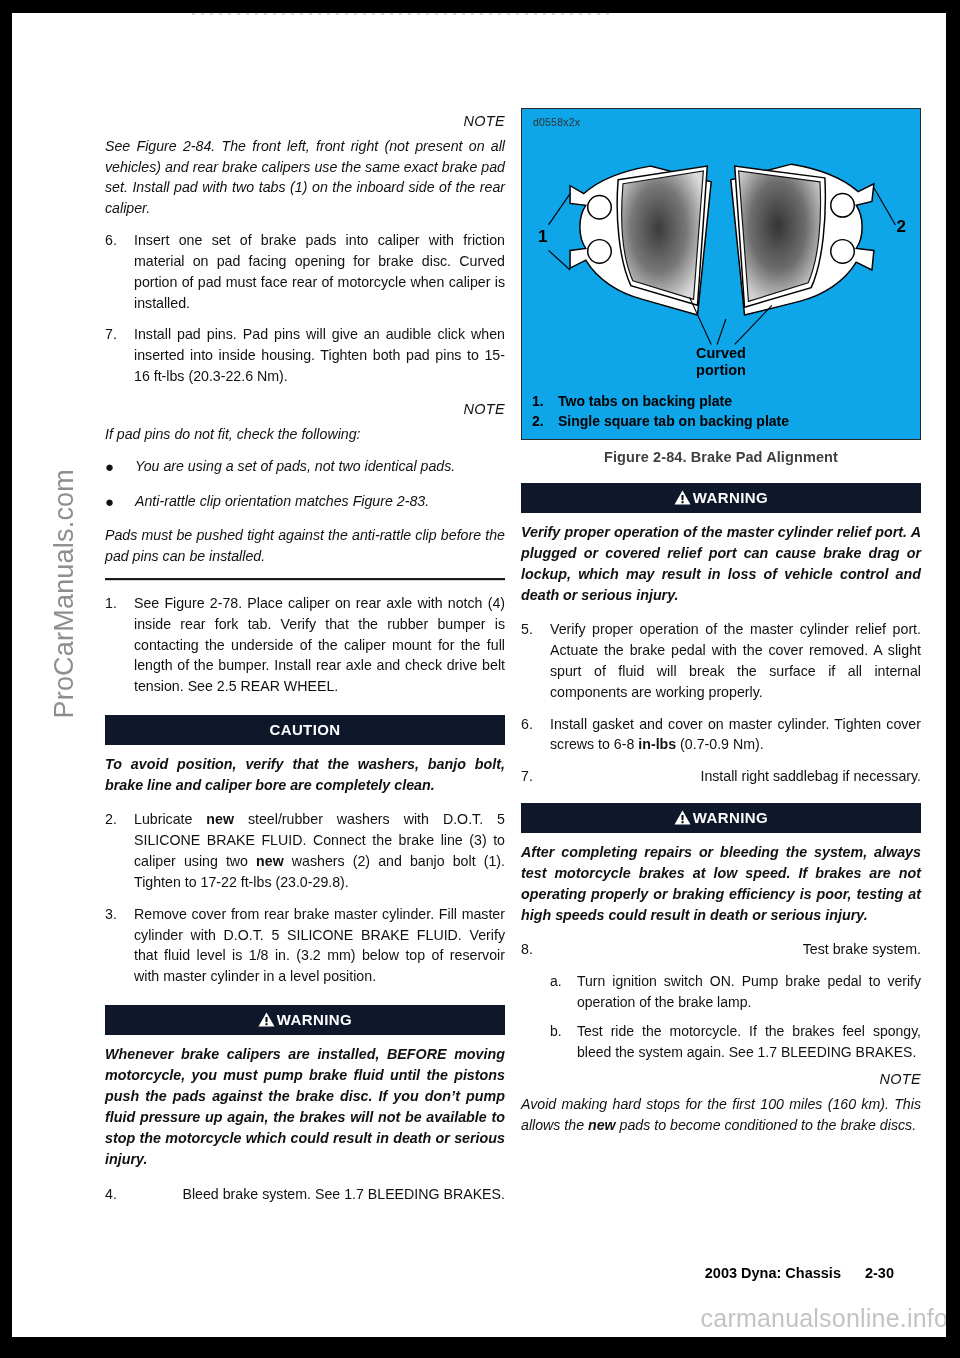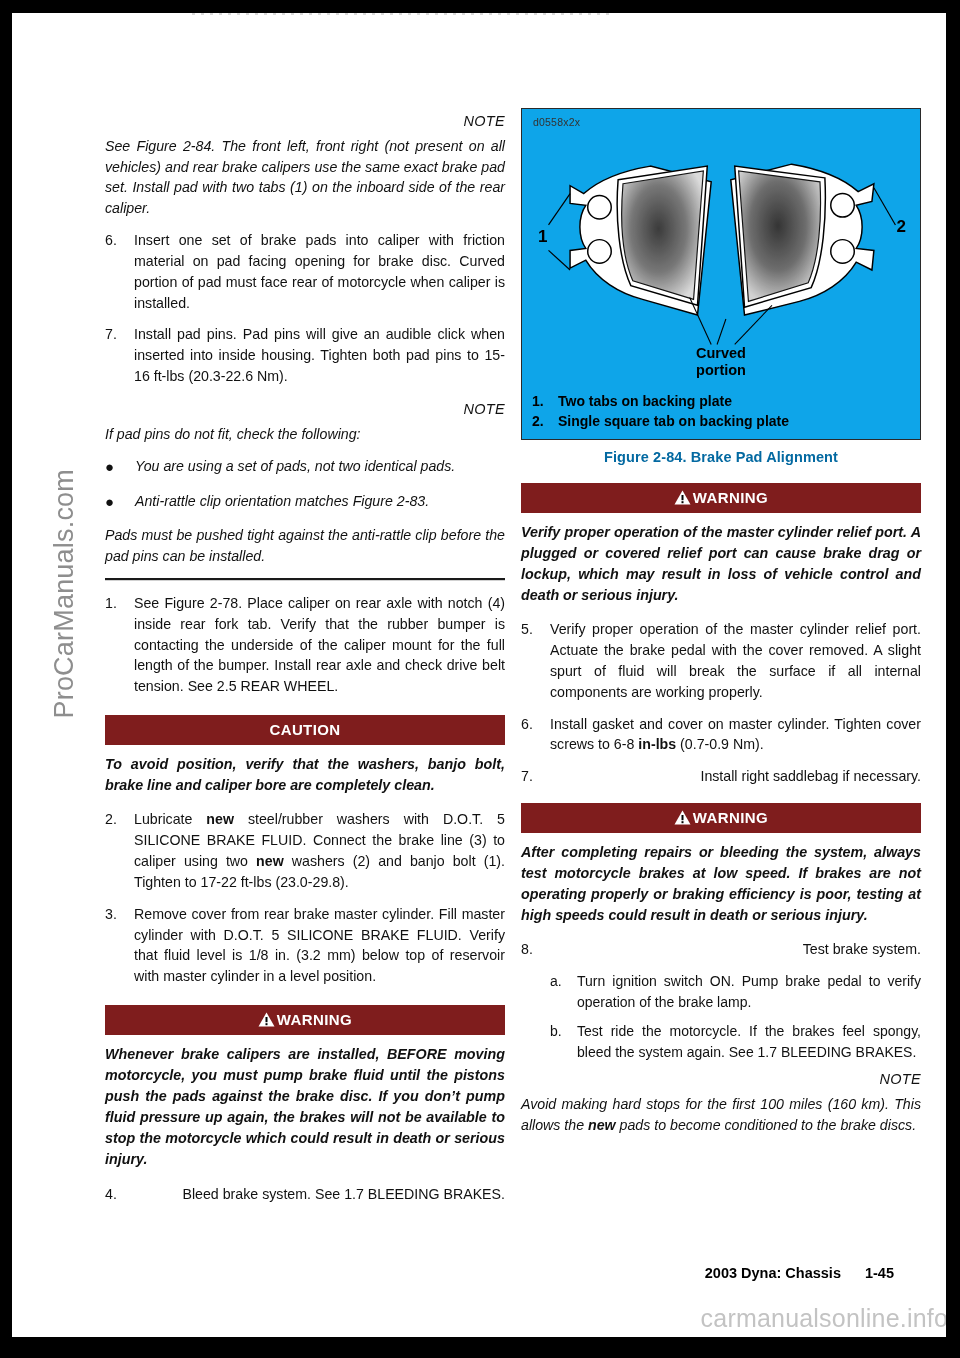--- a/index.html
+++ b/index.html
@@ -85,21 +85,21 @@
     font-size:21.5px;font-weight:bold;letter-spacing:.2px;
     margin:0 0 5px 0;color:#000;
   }
   .rule{
     height:2px;background:#1a1a1a;margin:0 0 13px 0;width:100%;
     box-shadow:0 1px 0 rgba(0,0,0,.18);
   }
 
   
   .alertbar{
-    background:#7f1d1d;color:#fff;text-align:center;
+    background:#0f172a;color:#fff;text-align:center;
     font-weight:bold;font-size:15px;letter-spacing:.4px;
     padding:6px 0 7px 0;margin:6px 0 9px 0;
     display:flex;align-items:center;justify-content:center;gap:1px;
   }
   .alertbar .tri{display:inline-block;line-height:0;margin-right:1px;}
   .alert-body{
     font-weight:bold;font-size:14.3px;line-height:1.47;
     text-align:justify;color:#111;margin:0 0 13px 0;font-style:italic;
   }
 
@@ -123,21 +123,21 @@
     line-height:1.18;color:#000;
   }
   .fig-legend{
     position:absolute;left:10px;bottom:7px;
     font-weight:bold;font-size:14px;line-height:1.42;color:#000;
   }
   .fig-legend .lrow{display:flex;}
   .fig-legend .lnum{width:26px;flex:0 0 26px;}
   .figcap{
     text-align:center;font-weight:bold;font-size:14.5px;
-    margin:9px 0 0 0;color:#0369a1;letter-spacing:.1px;
+    margin:9px 0 0 0;color:#404040;letter-spacing:.1px;
   }
 
   
   .footer{
     position:absolute;left:0;right:0;bottom:56px;
     text-align:right;padding-right:52px;
     font-weight:bold;font-size:14.5px;color:#000;
   }
   .footer .pg{margin-left:24px;}
 </style>
@@ -337,17 +337,17 @@
     <div class="substep">
       <span class="num">b.</span>
       <span class="txt">Test ride the motorcycle. If the brakes feel spongy, bleed the system again. See 1.7 BLEEDING BRAKES.</span>
     </div>
 
     <div class="note-head" style="margin-top:8px;">NOTE</div>
     <p class="ital last"><span>Avoid making hard stops for the first 100 miles (160 km). This allows the </span><b style="font-style:italic">new</b><span> pads to become conditioned to the brake discs.</span></p>
   </div>
 
   <div class="footer">
-    <span>2003 Dyna: Chassis</span><span class="pg">1-45</span>
+    <span>2003 Dyna: Chassis</span><span class="pg">2-30</span>
   </div>
 
   <div class="wm-bottom">carmanualsonline.info</div>
 </div>
 
 </body></html>

